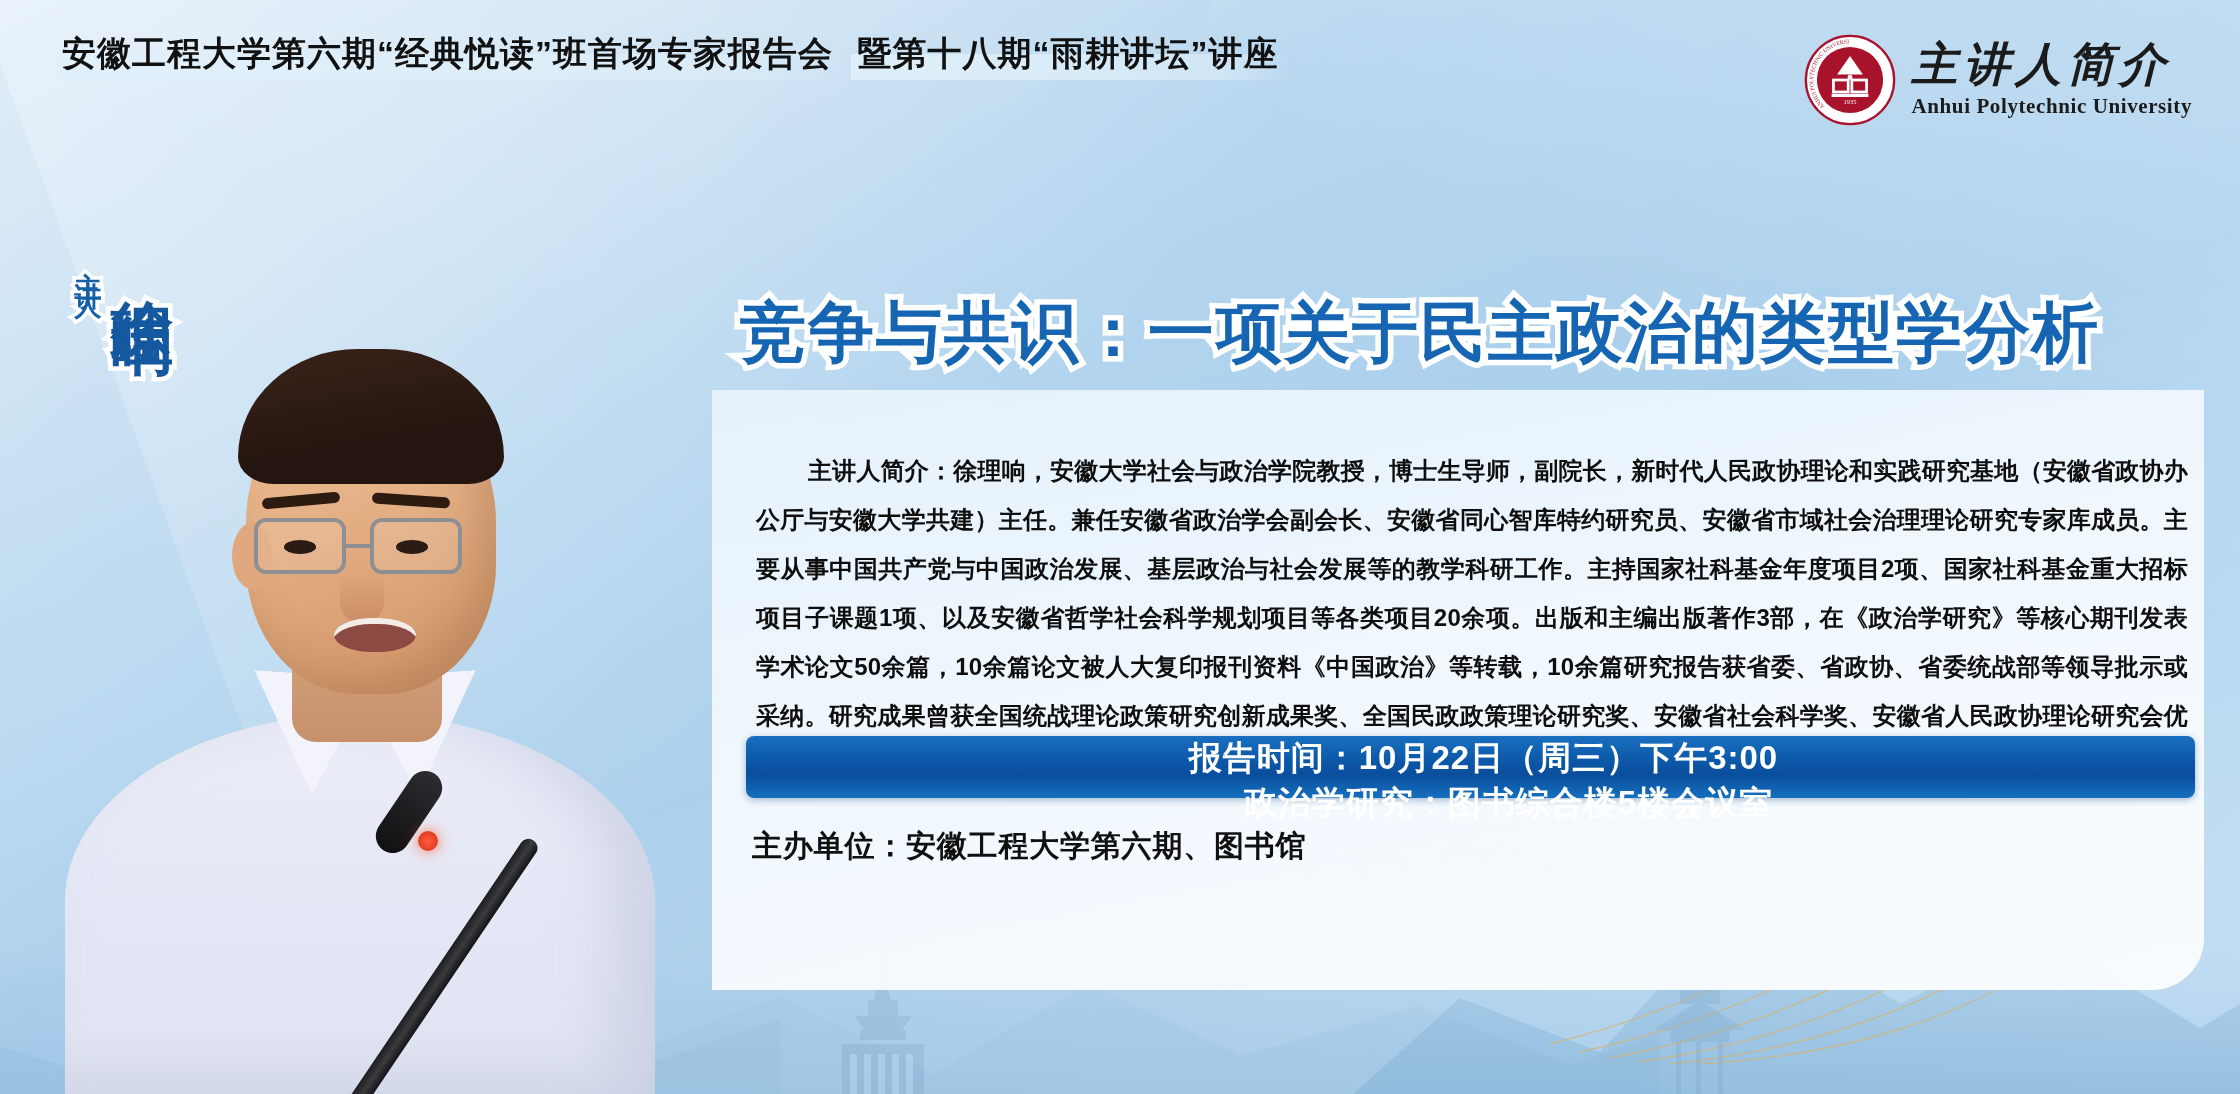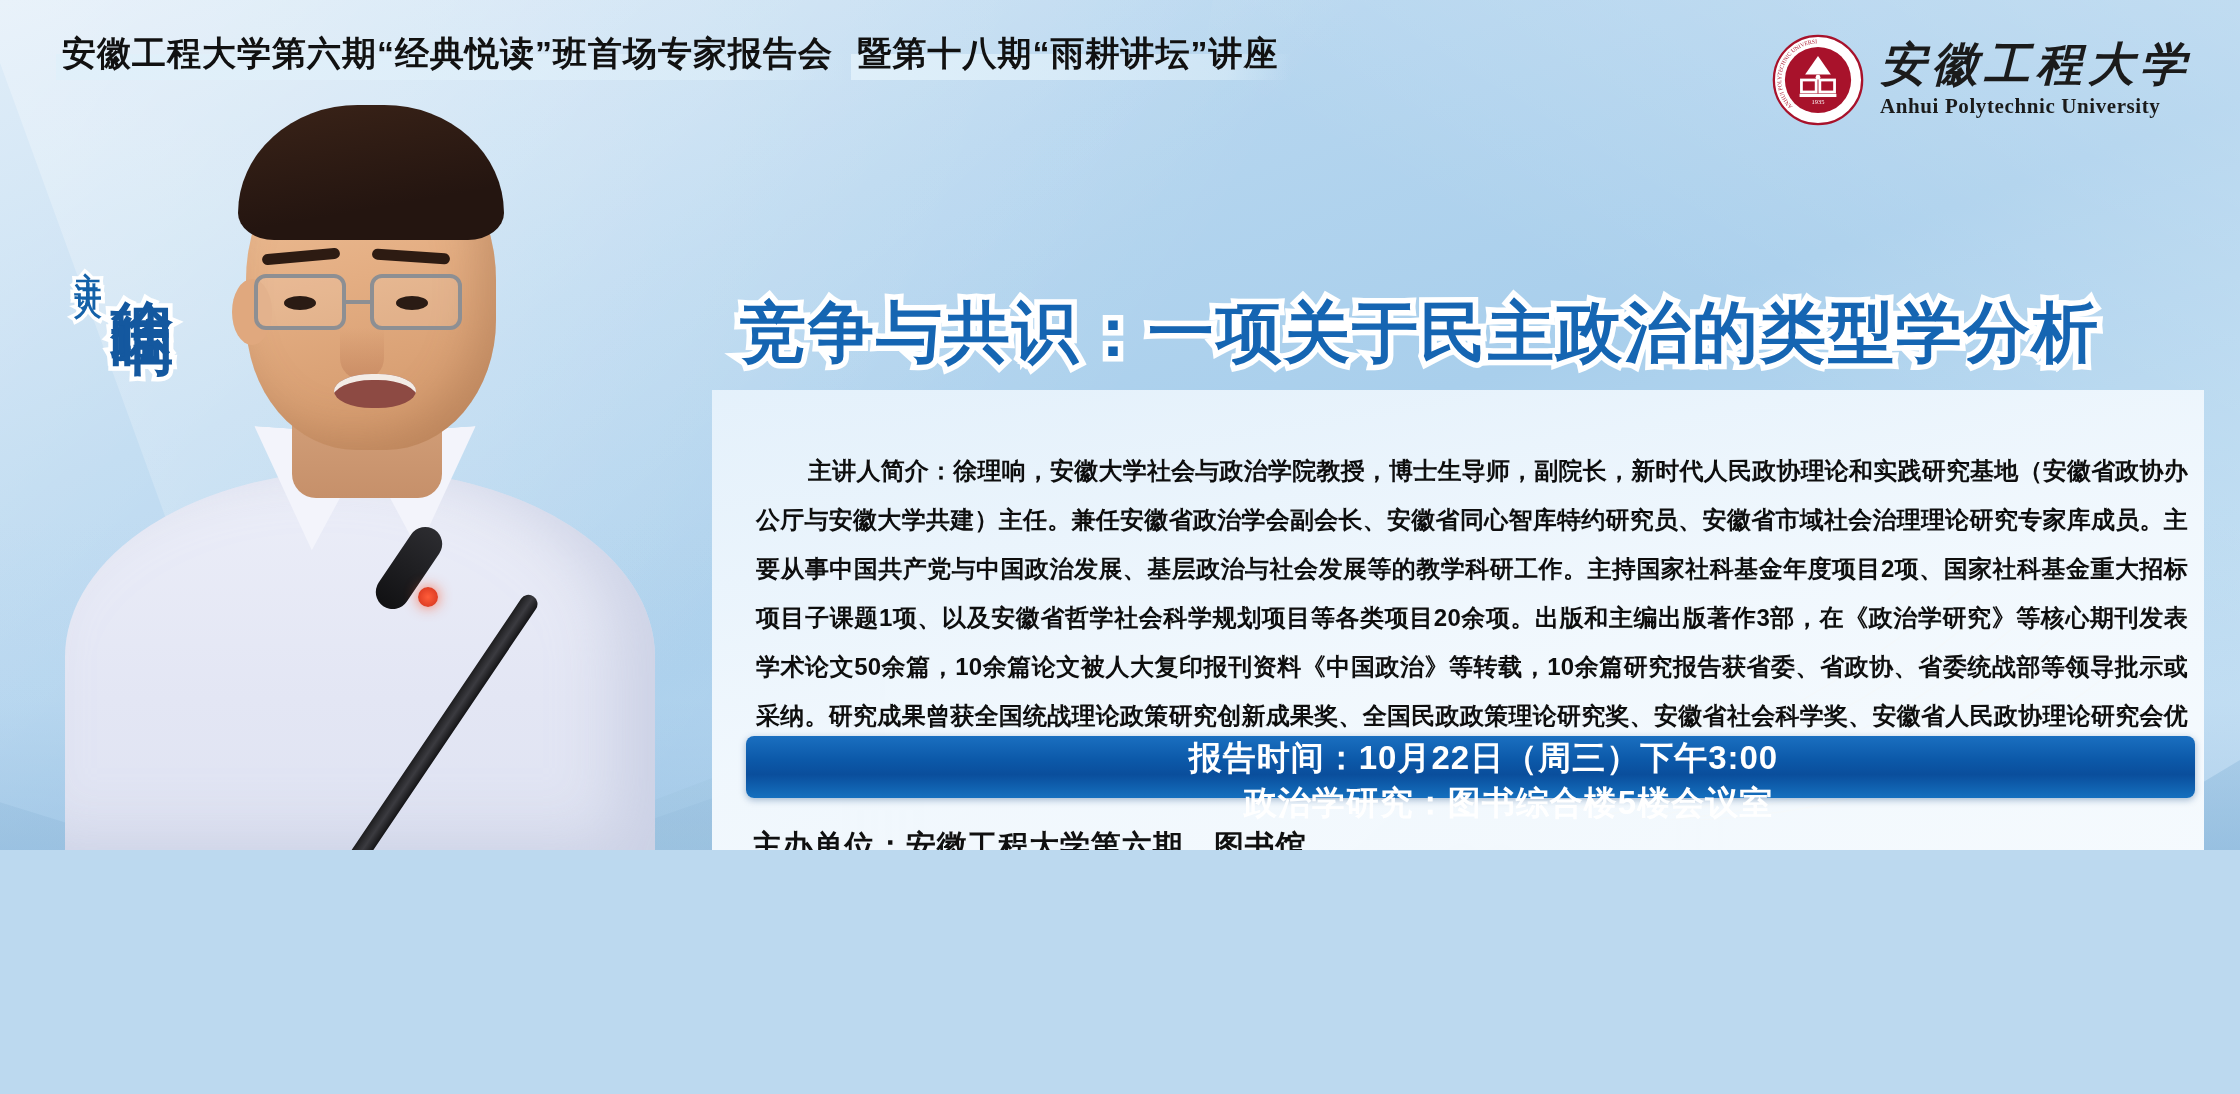--- a/index.html
+++ b/index.html
@@ -5,21 +5,21 @@
   * { margin:0; padding:0; box-sizing:border-box; }
   html,body { width:2240px; height:1094px; overflow:hidden; }
   body {
     font-family:"Liberation Sans","DejaVu Sans",sans-serif;
     background:#bcd9ef;
   }
 
   
   #poster{
     position:relative;
-    width:2240px; height:850px;
+    width:2240px; height:1094px;
     overflow:hidden;
     background:
       linear-gradient(160deg, #cfe3f4 0%, #b6d6ef 30%, #a9cfec 55%, #bcdbf1 80%, #cfe6f7 100%);
   }
 
   
   .bg-wash{ position:absolute; pointer-events:none; }
   .wash1{
     left:-200px; top:-220px; width:1700px; height:1500px;
     background:linear-gradient(150deg, rgba(255,255,255,.45) 0%, rgba(255,255,255,0) 55%);
@@ -295,21 +295,21 @@
         <rect x="30" y="65" width="40" height="3.5"></rect>
         <circle cx="50" cy="47" r="2.6"></circle>
       </g>
       <text x="50" y="76" text-anchor="middle" font-size="7" fill="#fff" font-family="Liberation Serif, serif">1935</text>
       <path id="ringTop" d="M50,10 a40,40 0 0,1 0,80 a40,40 0 0,1 0,-80" fill="none"></path>
       <text font-size="6.2" fill="#A8122B" font-family="Liberation Serif, serif">
         <textPath href="#ringTop" startOffset="62%">ANHUI POLYTECHNIC UNIVERSITY</textPath>
       </text>
     </svg>
     <div class="logo-text">
-      <div class="logo-cn">安徽工程大学</div>
+      <div class="logo-cn">主讲人简介</div>
       <div class="logo-en">Anhui Polytechnic University</div>
     </div>
   </div>
 
   <div class="portrait">
     <div class="ph-shirt"></div>
     <div class="ph-collar-l"></div>
     <div class="ph-collar-r"></div>
     <div class="ph-neck"></div>
     <div class="ph-head"></div>

